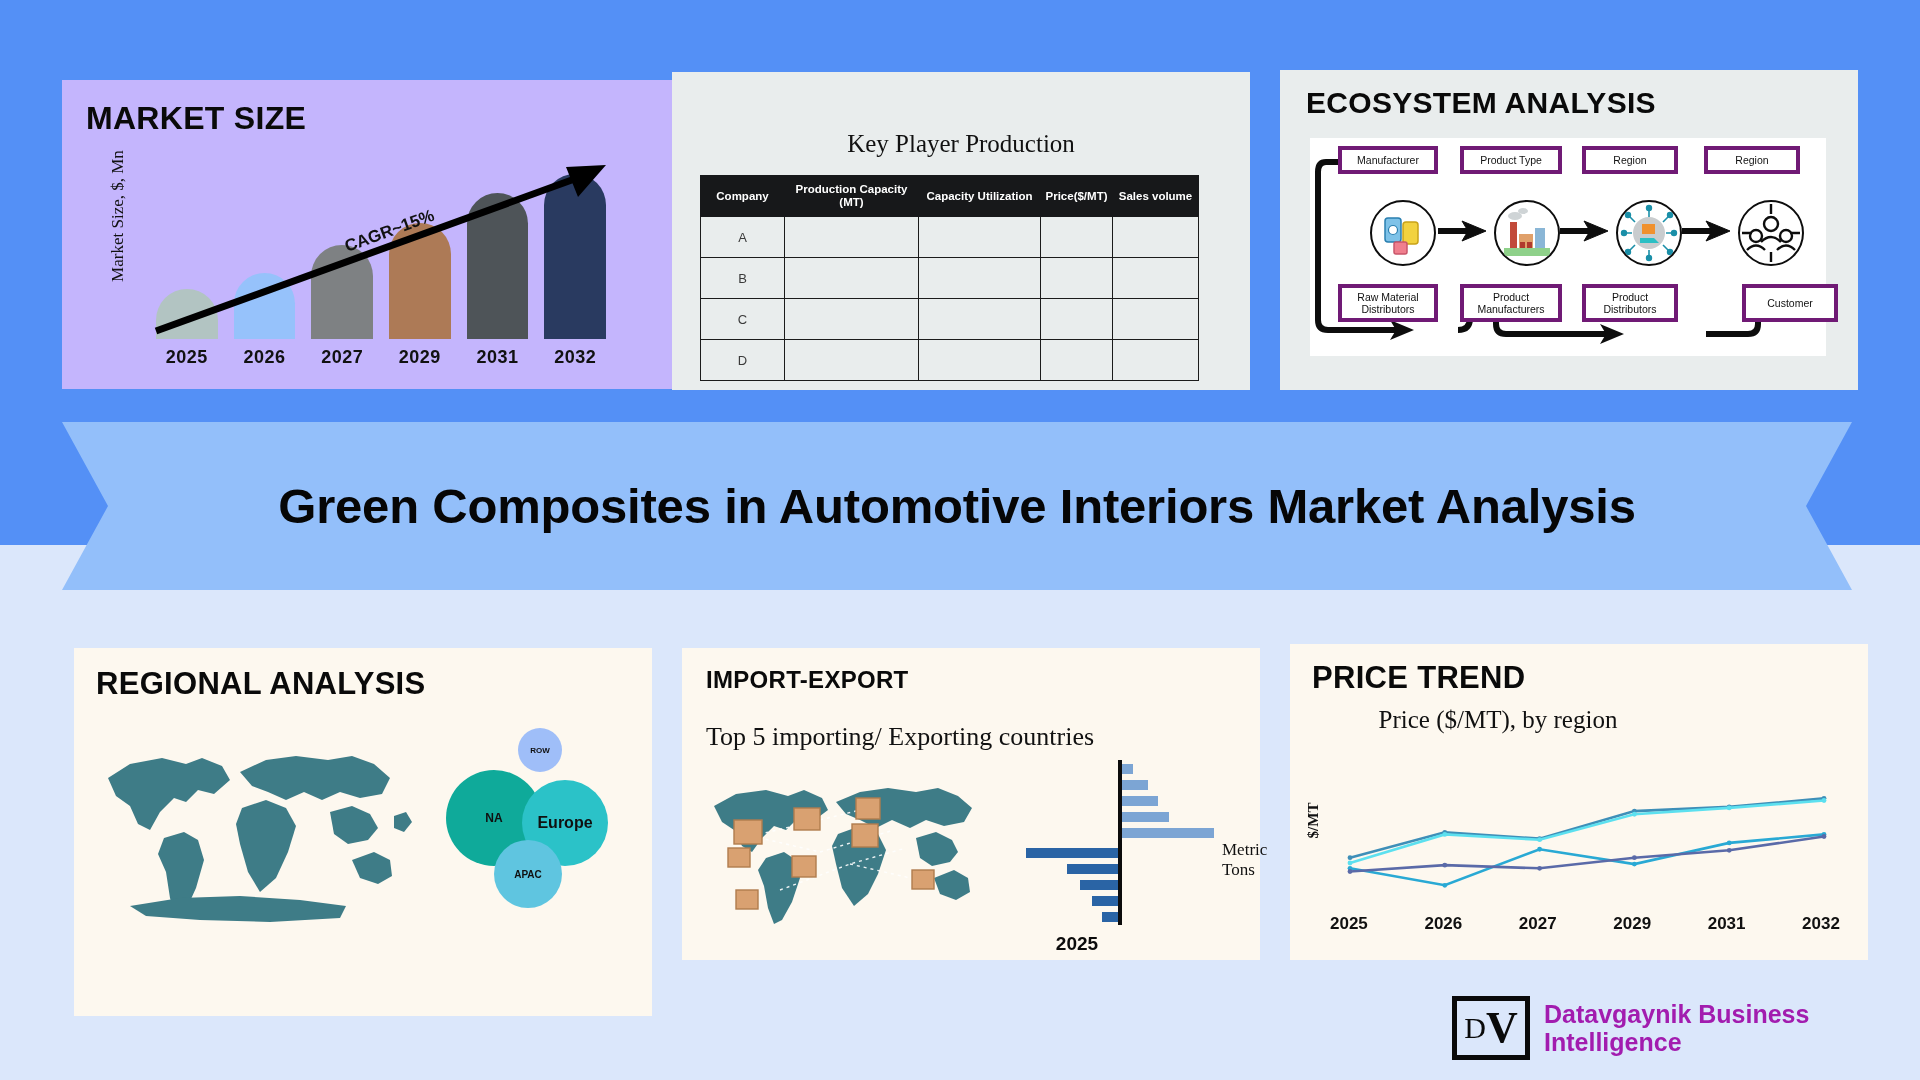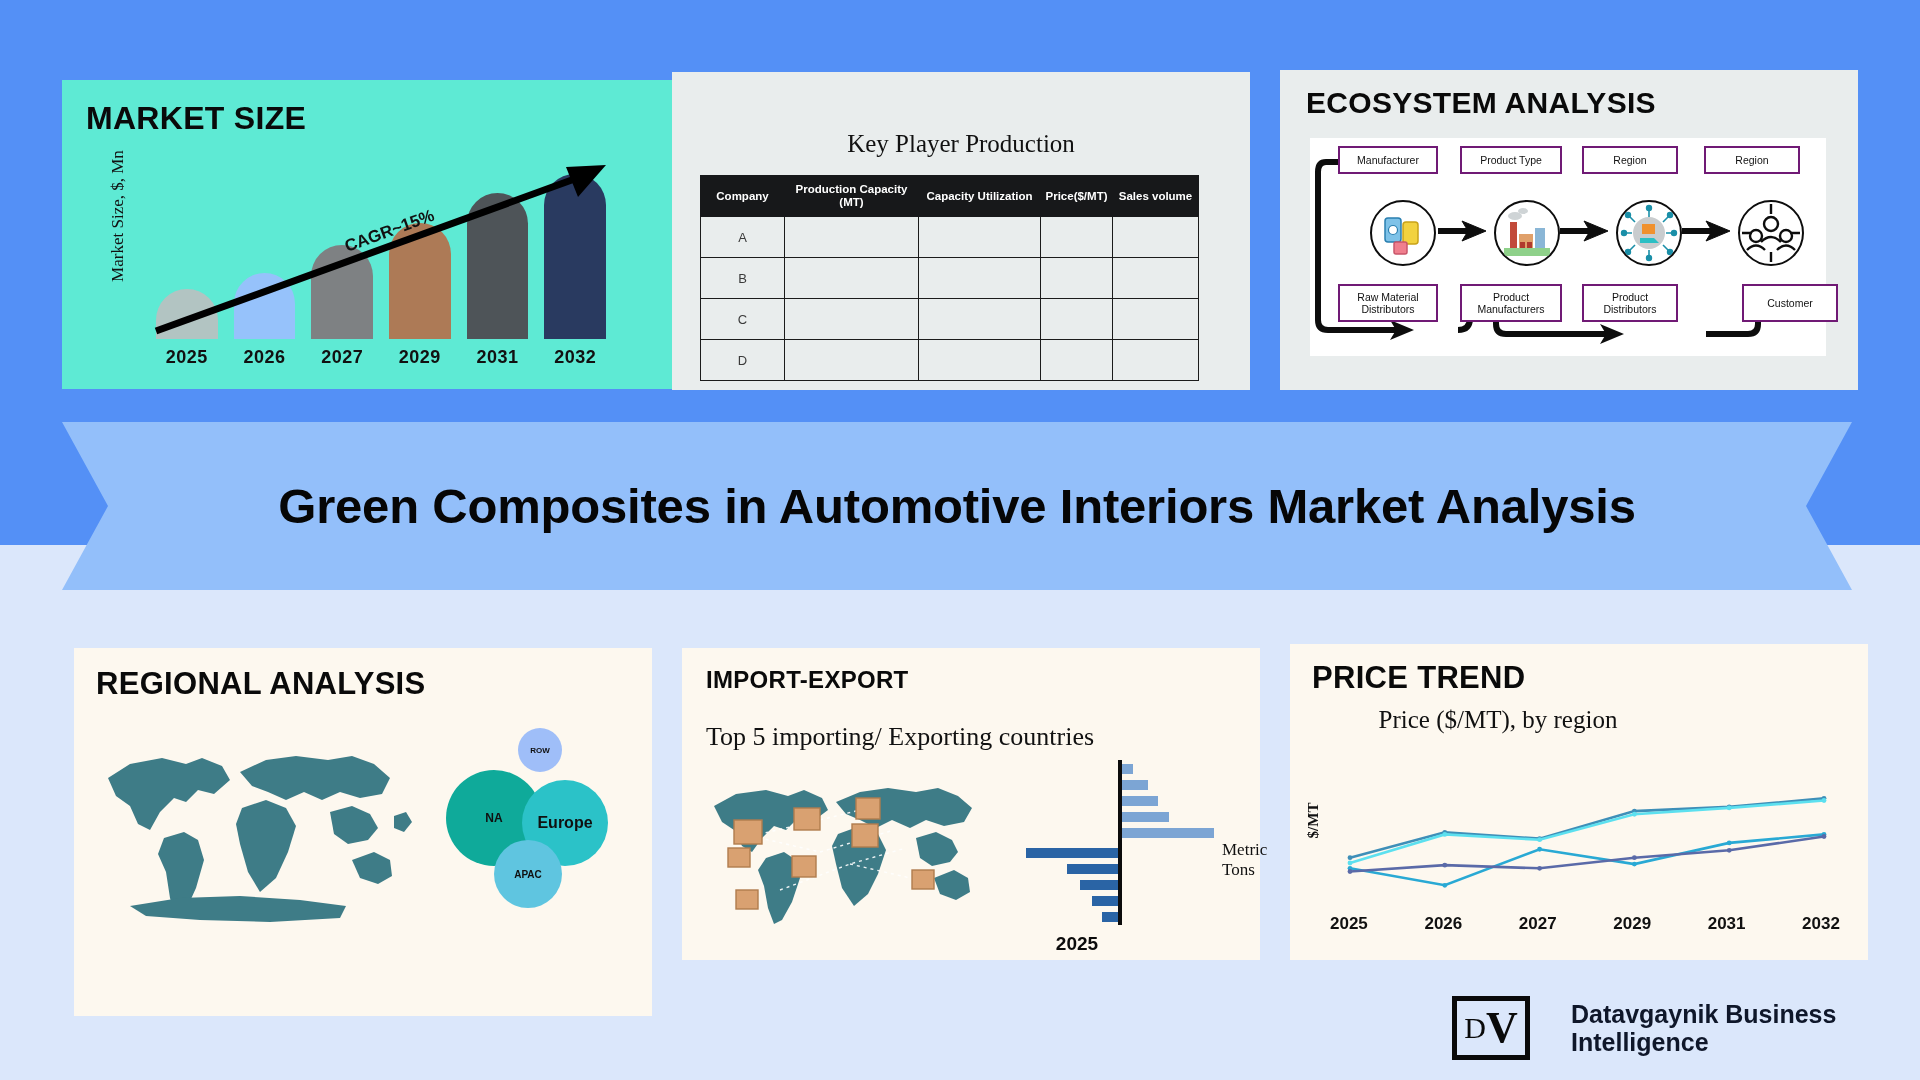--- a/index.html
+++ b/index.html
@@ -15,21 +15,21 @@
   
   .card{position:absolute;box-sizing:border-box;}
   .card-title{
     font-weight:bold;color:#0a0a0a;letter-spacing:.3px;line-height:1;
   }
   .card-sub{
     font-family:"Liberation Serif",serif;color:#111;line-height:1.15;
   }
 
   
-  #card-market{left:62px;top:80px;width:672px;height:309px;background:#5eead4;}
+  #card-market{left:62px;top:80px;width:672px;height:309px;background:#c4b5fd;}
   #market-title{position:absolute;left:24px;top:22px;font-size:32px;}
   #market-plot{position:absolute;left:22px;top:78px;width:534px;height:215px;}
   #market-ylabel{
     position:absolute;left:-46px;top:48px;width:160px;text-align:center;
     transform:rotate(-90deg);transform-origin:50% 50%;
     font-family:"Liberation Serif",serif;font-size:17px;color:#111;white-space:nowrap;
   }
   .bars{position:absolute;left:72px;bottom:34px;height:182px;width:450px;display:flex;align-items:flex-end;gap:16px;}
   .barwrap{position:relative;flex:1;display:flex;flex-direction:column;align-items:center;justify-content:flex-end;height:100%;}
   .bar{width:100%;border-radius:44px 44px 0 0;}
@@ -55,21 +55,21 @@
     text-align:center;font-size:13px;color:#3a3a3a;
   }
   .col-company{width:84px;} .col-cap{width:134px;} .col-util{width:122px;}
   .col-price{width:72px;} .col-sales{width:86px;}
 
   
   #card-eco{left:1280px;top:70px;width:578px;height:320px;background:#e9eded;}
   #eco-title{position:absolute;left:26px;top:18px;font-size:30px;}
   #eco-diagram{position:absolute;left:30px;top:68px;width:516px;height:218px;background:#fff;}
   .eco-box{
-    position:absolute;box-sizing:border-box;border:2px solid #701a75;background:#fff;
+    position:absolute;box-sizing:border-box;border:4px solid #701a75;background:#fff;
     display:flex;align-items:center;justify-content:center;text-align:center;
     font-size:10.5px;color:#111;line-height:1.18;padding:2px;
   }
   .eco-node{position:absolute;width:62px;height:62px;border-radius:50%;border:2.5px solid #0d0d0d;background:#fff;overflow:hidden;}
 
   
   #ribbon{
     position:absolute;left:62px;top:422px;width:1790px;height:168px;
     background:#93bffa;
     clip-path:polygon(0 0, 1790px 0, 1744px 84px, 1790px 168px, 0 168px, 46px 84px);
@@ -115,21 +115,21 @@
 
   
   #logo{position:absolute;left:1452px;top:992px;width:404px;height:72px;display:flex;align-items:center;gap:14px;}
   #logo-mark{
     width:78px;height:64px;border:5px solid #0a0a0a;box-sizing:border-box;
     display:flex;align-items:center;justify-content:center;
     font-family:"Liberation Serif",serif;font-size:40px;color:#0a0a0a;line-height:1;
   }
   #logo-mark .d{font-size:30px;}
   #logo-mark .v{font-size:44px;font-weight:bold;}
-  #logo-text{font-size:25px;font-weight:bold;color:#0f172a;line-height:1.12;margin-left:27px;}
+  #logo-text{font-size:25px;font-weight:bold;color:#a21caf;line-height:1.12;}
 </style>
 </head>
 <body>
 
 <div id="bg-top"></div>
 <div id="bg-bottom"></div>
 
 <div class="card" id="card-market">
   <div class="card-title" id="market-title">MARKET SIZE</div>
   <div id="market-plot">

